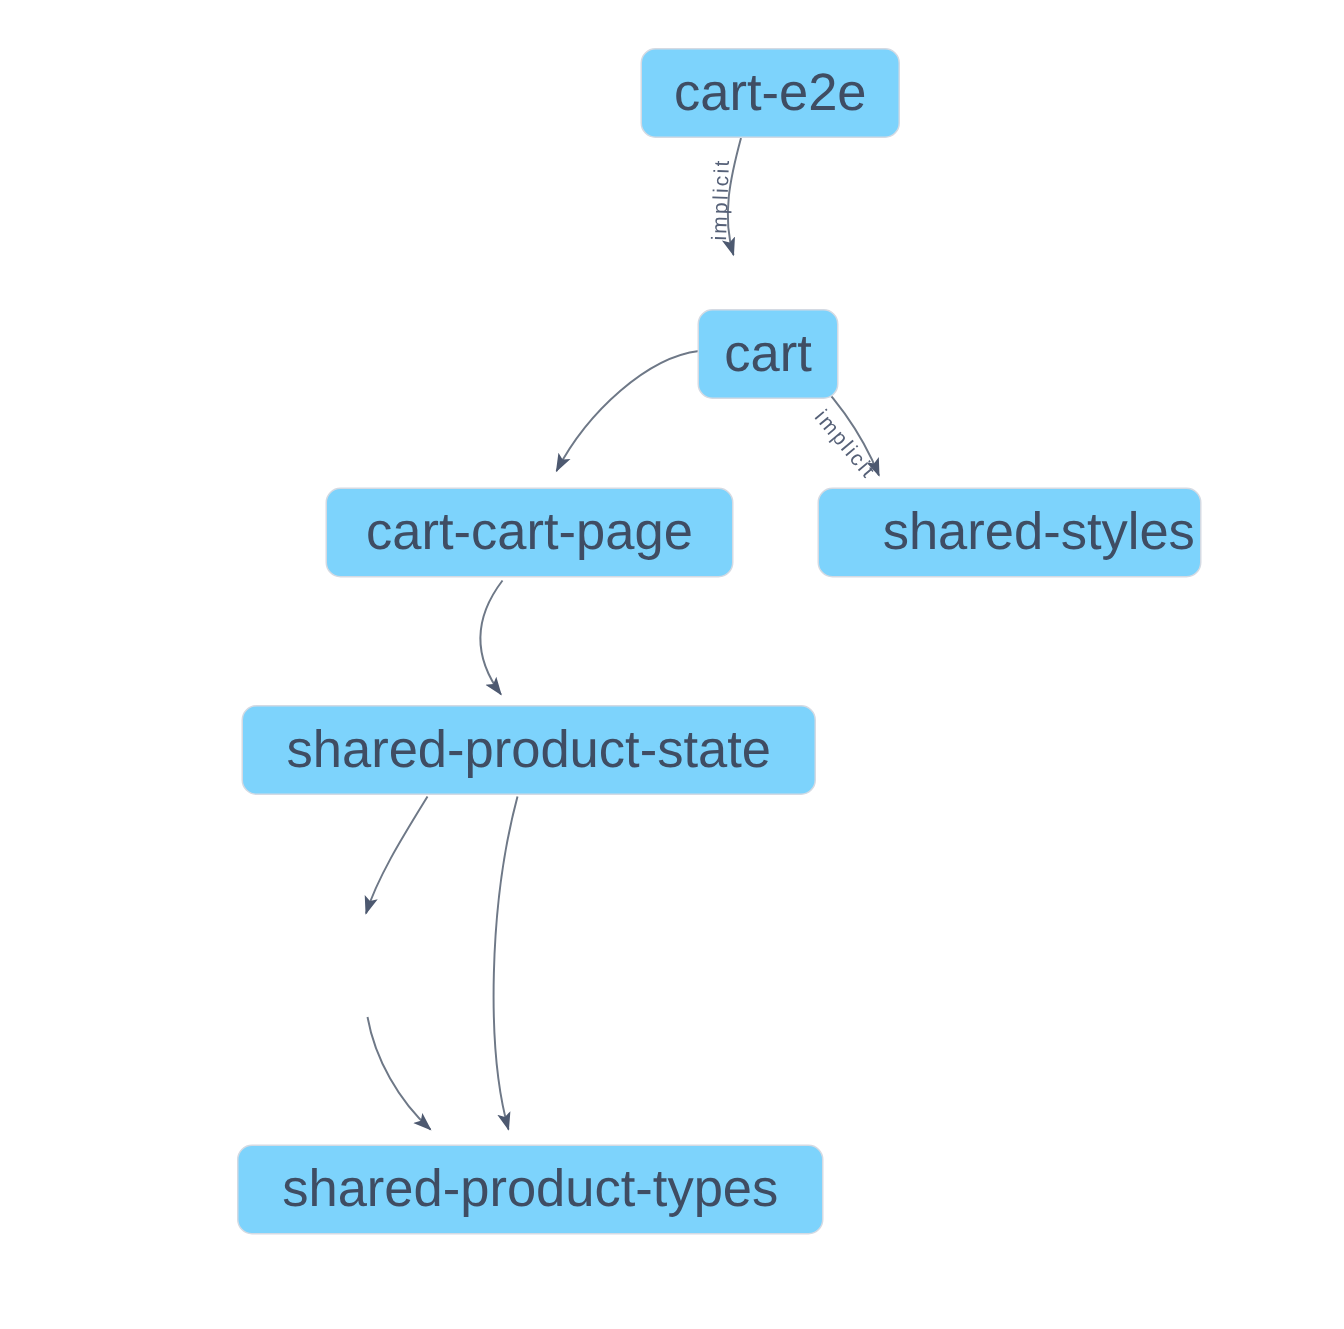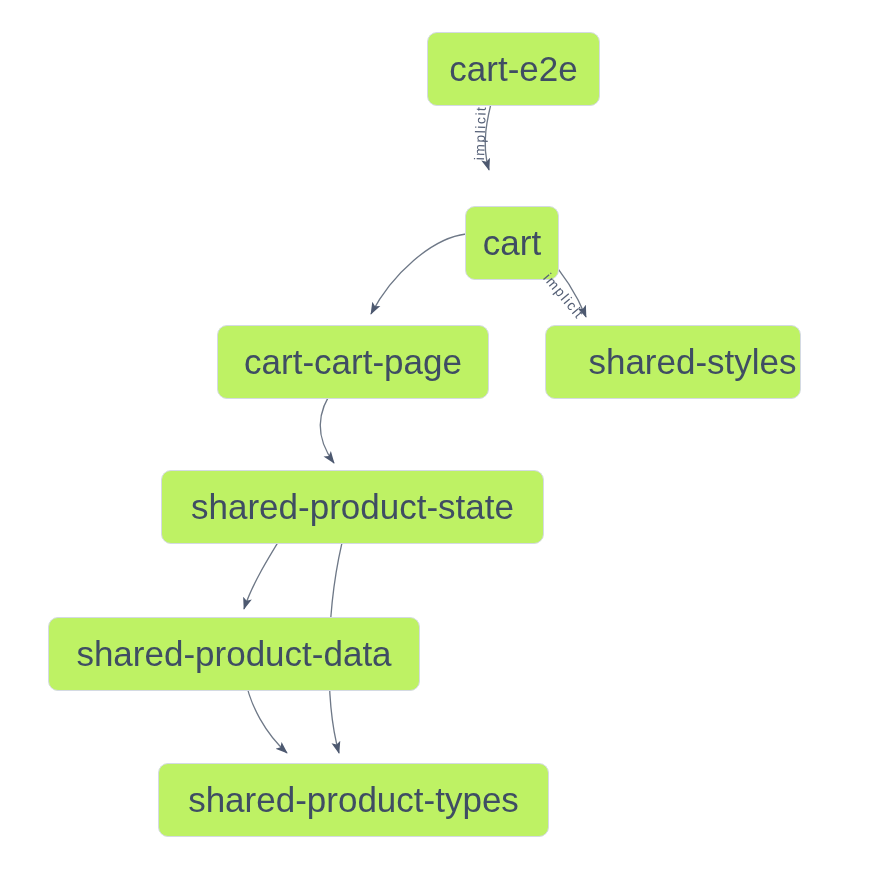--- a/index.html
+++ b/index.html
@@ -21,23 +21,23 @@
     top: 0;
     z-index: 1;
   }
   .edge-path {
     fill: none;
     stroke: #6e7887;
     stroke-width: 1.3;
   }
   .node {
     position: absolute;
-    height: 74px;
+    height: 60px;
     box-sizing: border-box;
-    background: #bef264;
+    background: #7dd3fc;
     border: 1px solid #d4dae3;
     border-radius: 10px;
     display: flex;
     align-items: center;
     justify-content: center;
     font-size: 35px;
     color: #3f4d63;
     z-index: 2;
     white-space: nowrap;
     cursor: pointer;
@@ -76,21 +76,20 @@
   <div class="node" style="left:427px; top:32px;  width:173px;">cart-e2e</div>
 
   <div class="node" style="left:465px; top:178px; width:94px;margin-top:28px;">cart</div>
 
   <div class="node" style="left:217px; top:325px; width:272px;">cart-cart-page</div>
 
   <div class="node" style="left:545px; top:325px; width:256px;padding-left:39px;">shared-styles</div>
 
   <div class="node" style="left:161px; top:470px; width:383px;">shared-product-state</div>
 
-  <div class="node" style="left:48px;  top:617px; width:372px;">shared-product-data</div>
 
   <div class="node" style="left:158px; top:763px; width:391px;">shared-product-types</div>
 
   <div class="edge-label" style="left:480px; top:133px; --r:-88deg;">implicit</div>
 
   <div class="edge-label" style="left:564px; top:296px; --r:50deg;">implicit</div>
 
 </div>
 
 </body></html>

